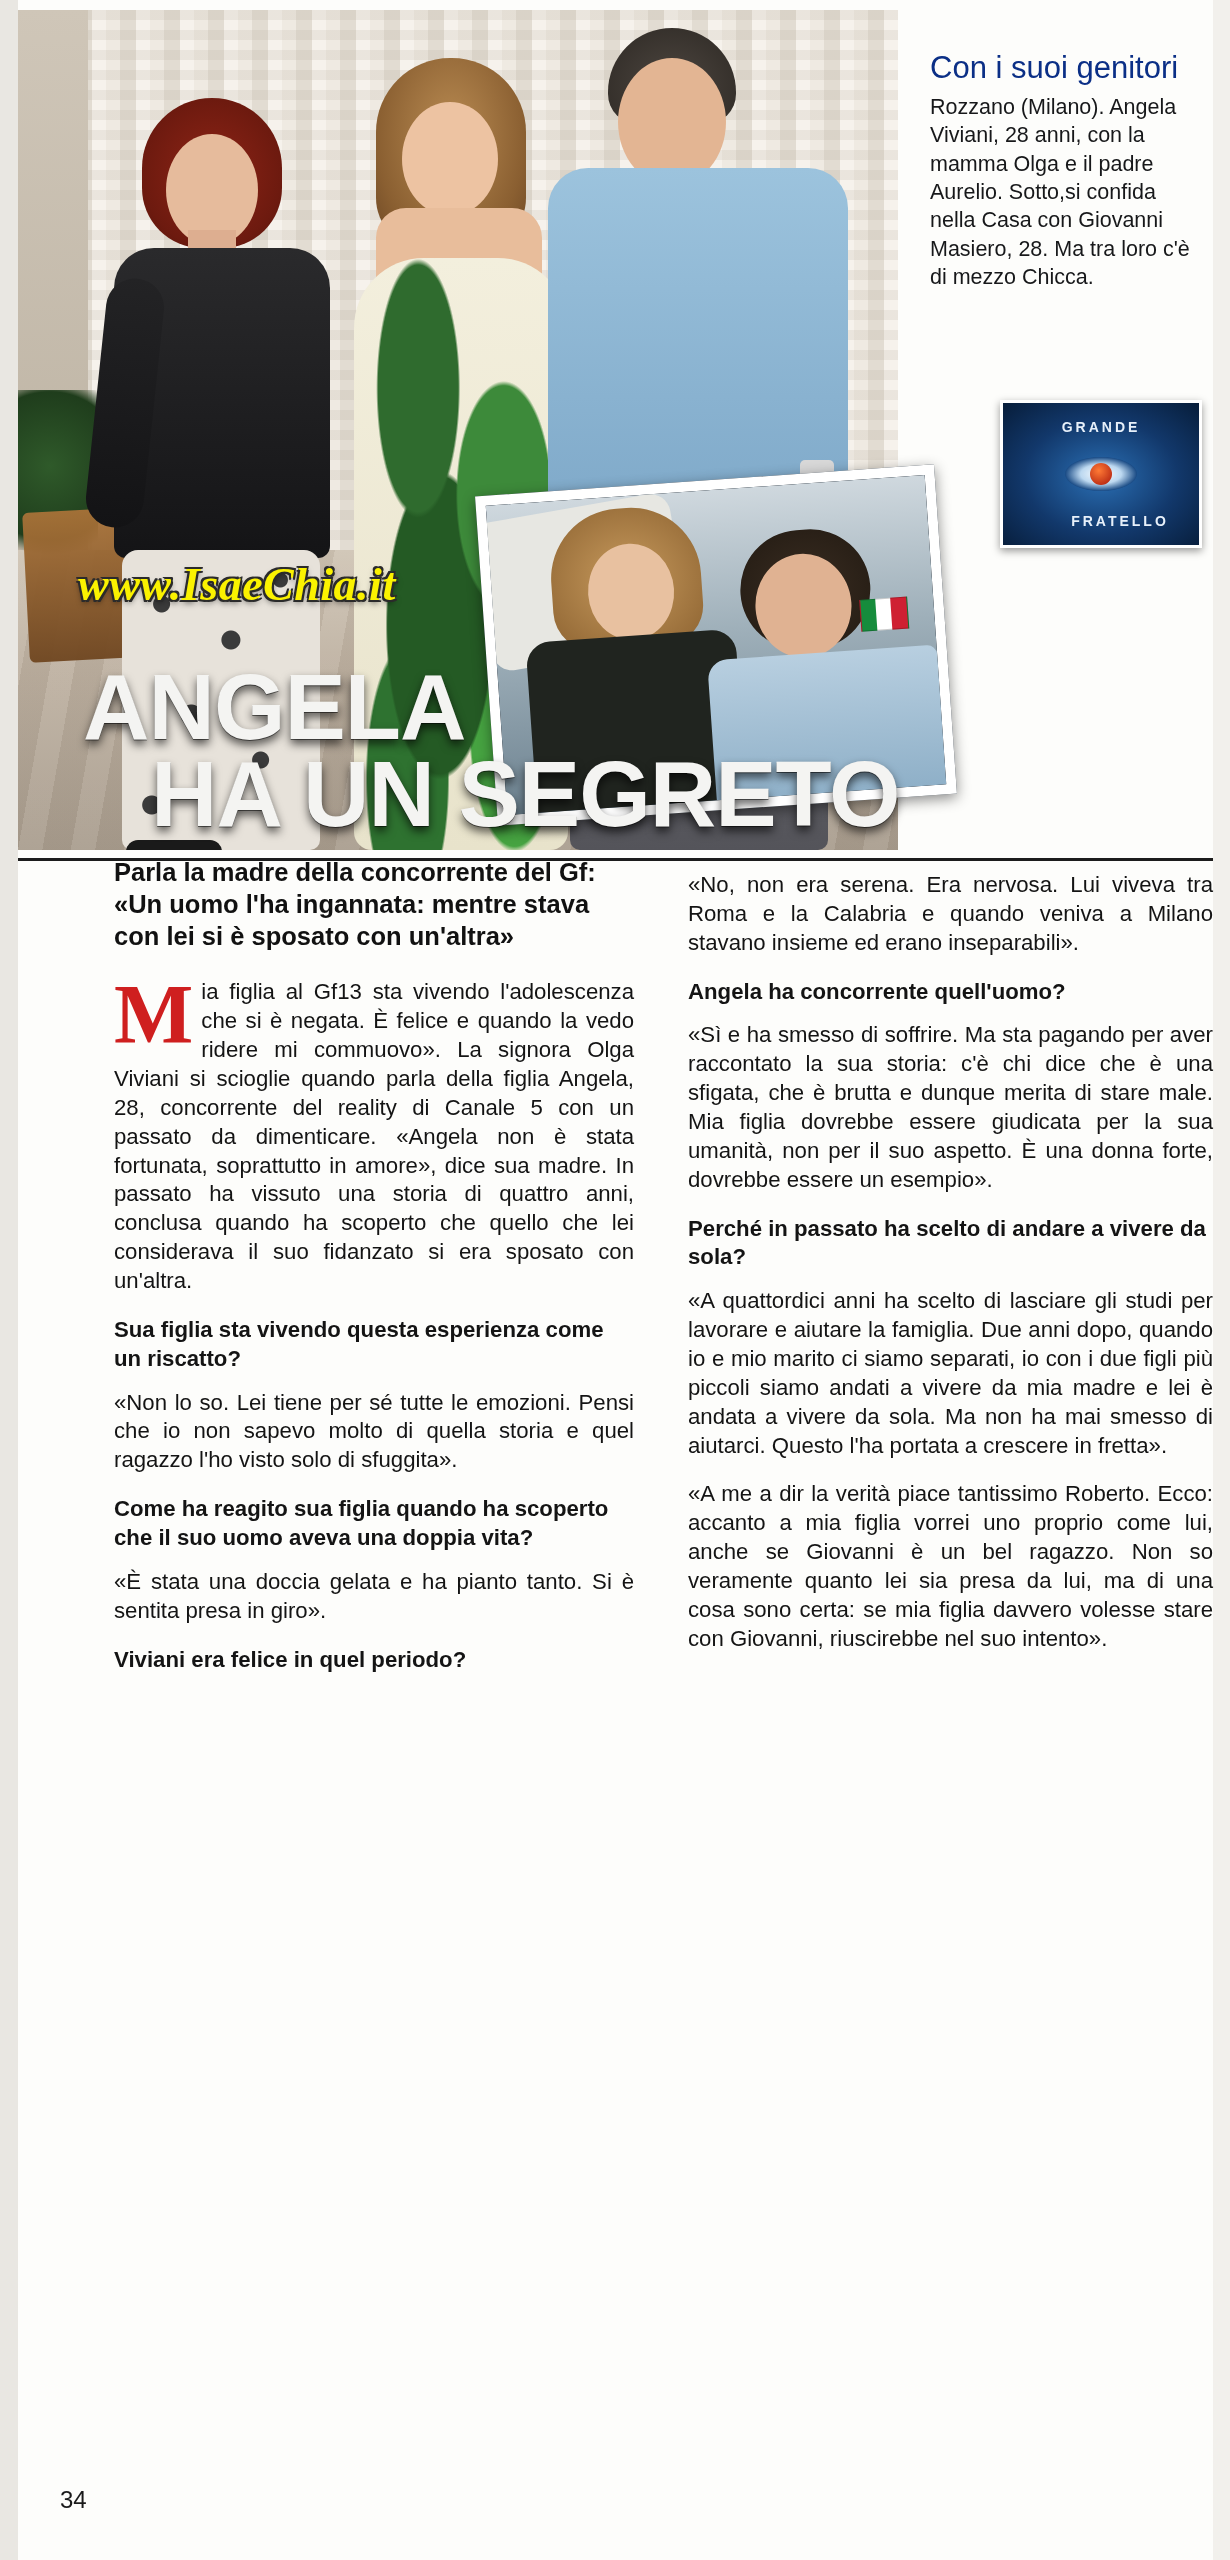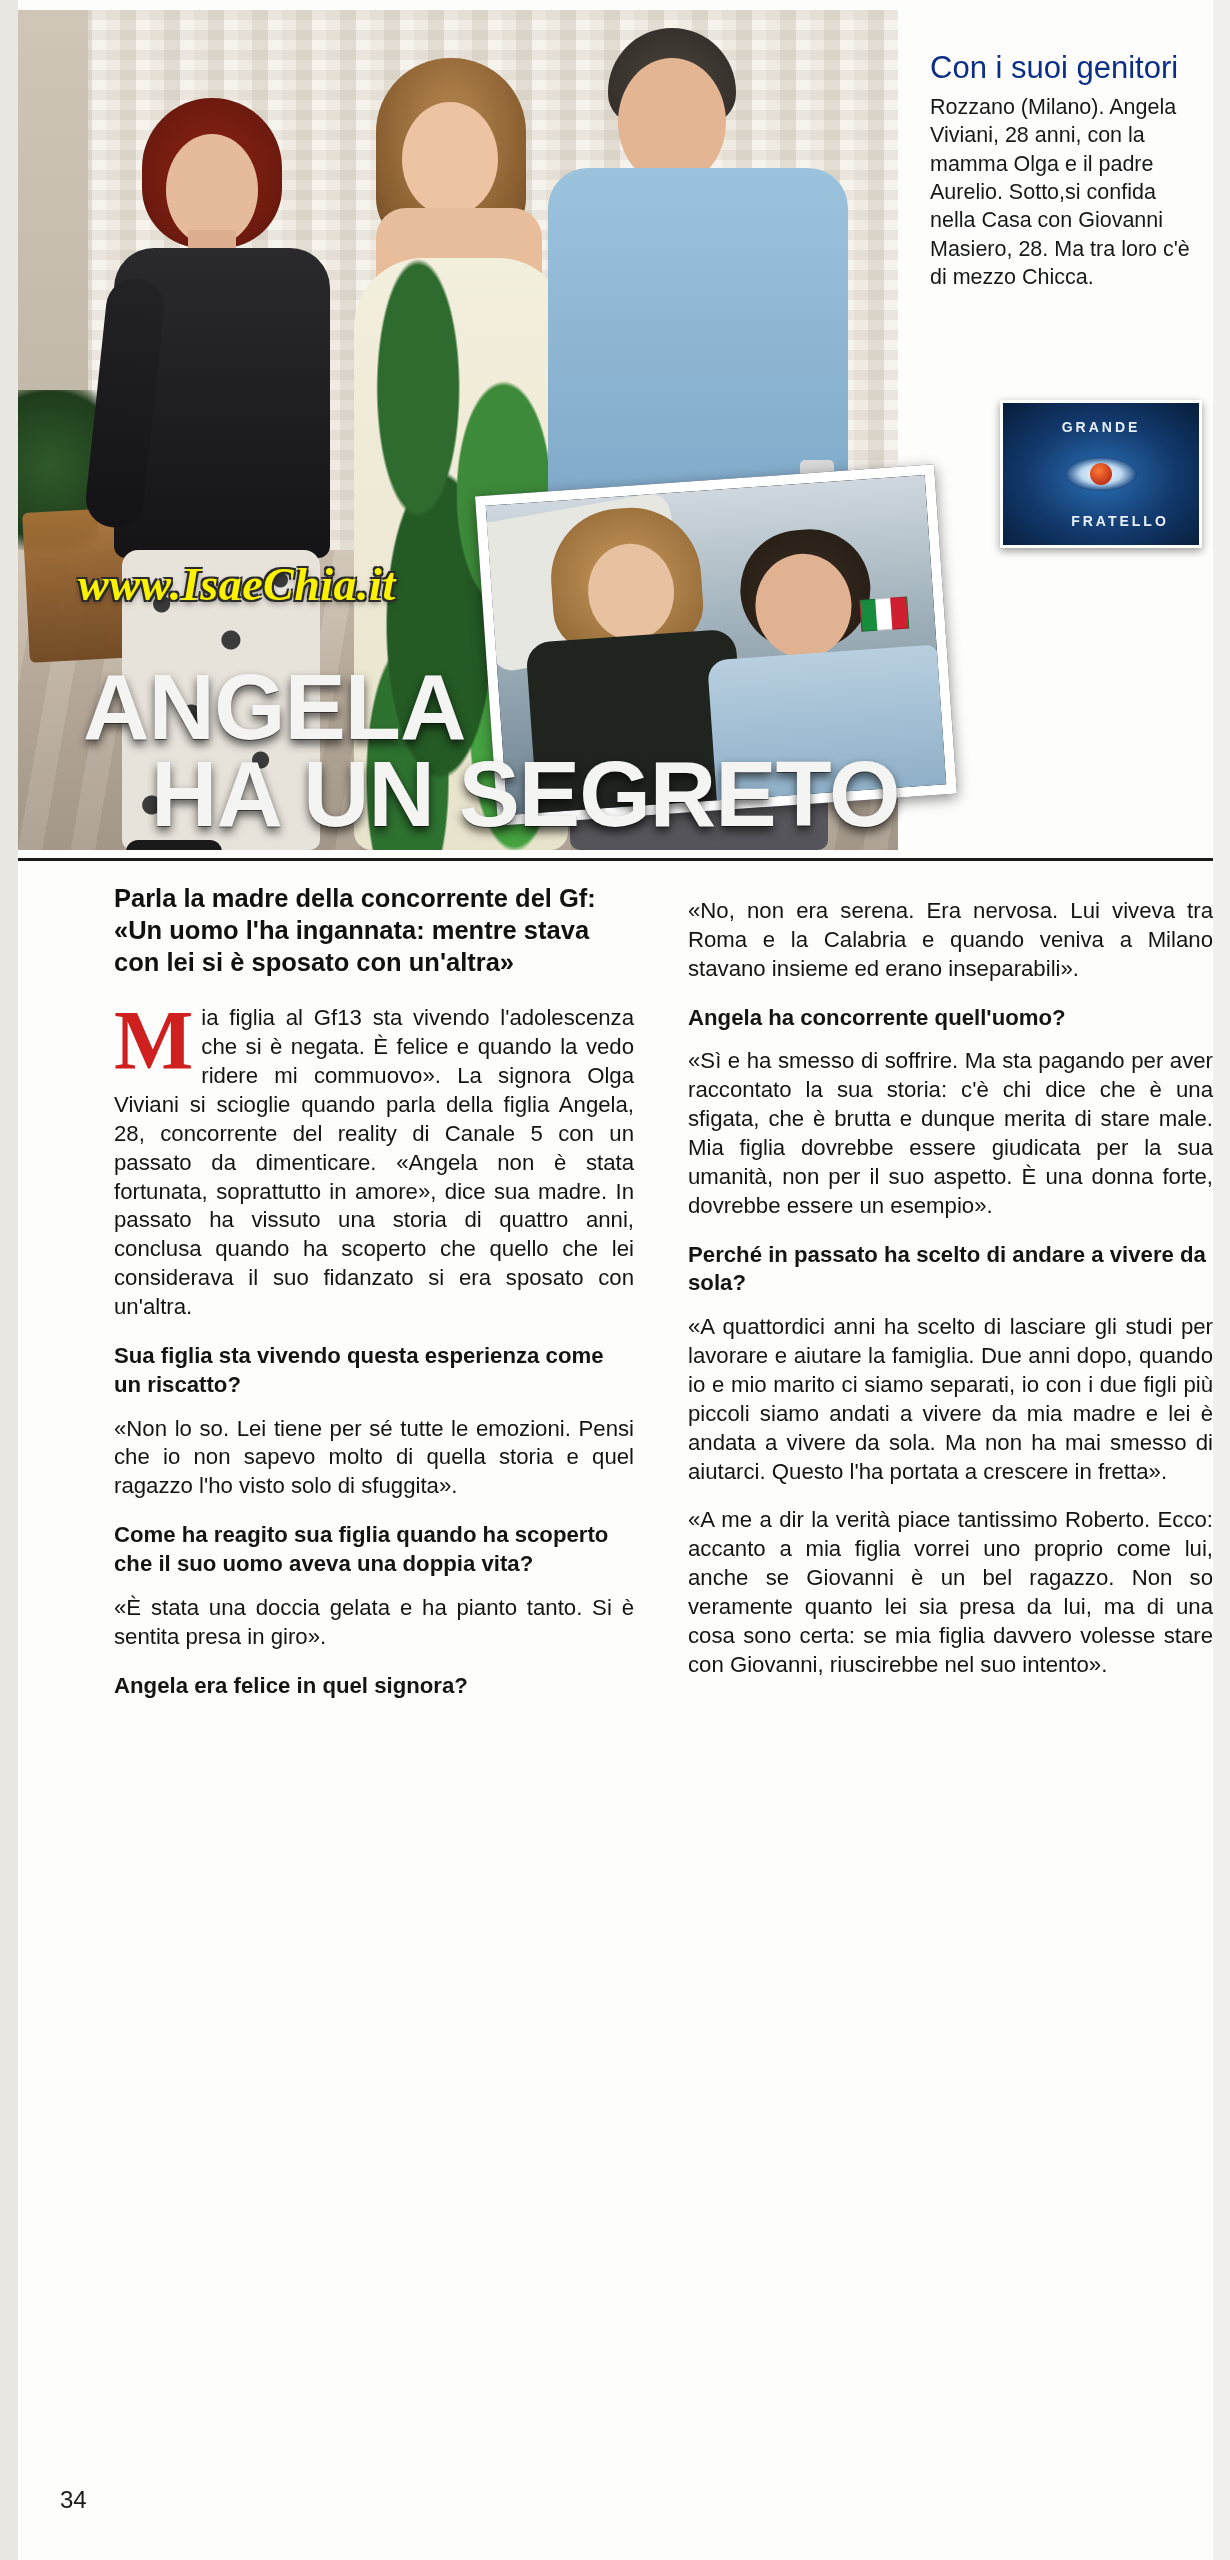--- a/index.html
+++ b/index.html
@@ -356,21 +356,21 @@
     position: absolute;
     left: 18px;
     top: 858px;
     width: 1195px;
     height: 3px;
     background: #1c1c1c;
   }
   .article {
     position: absolute;
     left: 18px;
-    top: 882px;
+    top: 856px;
     width: 1192px;
     height: 1640px;
   }
   .col {
     position: absolute;
     top: 0;
     width: 555px;
     font-family: "Liberation Sans", sans-serif;
     font-size: 22.2px;
     line-height: 1.3;
@@ -508,21 +508,21 @@
       <p class="standfirst">Parla la madre della concorrente del Gf: «Un uomo l'ha ingannata: mentre stava con lei si è sposato con un'altra»</p>
 
       <p class="body dropcap">Mia figlia al Gf13 sta vivendo l'adolescenza che si è negata. È felice e quando la vedo ridere mi commuovo». La signora Olga Viviani si scioglie quando parla della figlia Angela, 28, concorrente del reality di Canale 5 con un passato da dimenticare. «Angela non è stata fortunata, soprattutto in amore», dice sua madre. In passato ha vissuto una storia di quattro anni, conclusa quando ha scoperto che quello che lei considerava il suo fidanzato si era sposato con un'altra.</p>
 
       <p class="q">Sua figlia sta vivendo questa esperienza come un riscatto?</p>
       <p class="body">«Non lo so. Lei tiene per sé tutte le emozioni. Pensi che io non sapevo molto di quella storia e quel ragazzo l'ho visto solo di sfuggita».</p>
 
       <p class="q">Come ha reagito sua figlia quando ha scoperto che il suo uomo aveva una doppia vita?</p>
       <p class="body">«È stata una doccia gelata e ha pianto tanto. Si è sentita presa in giro».</p>
 
-      <p class="q">Angela era felice in quel signora?</p>
+      <p class="q">Viviani era felice in quel periodo?</p>
     </div>
 
     <div class="col right">
       <p class="body">«No, non era serena. Era nervosa. Lui viveva tra Roma e la Calabria e quando veniva a Milano stavano insieme ed erano inseparabili».</p>
 
       <p class="q">Angela ha concorrente quell'uomo?</p>
       <p class="body">«Sì e ha smesso di soffrire. Ma sta pagando per aver raccontato la sua storia: c'è chi dice che è una sfigata, che è brutta e dunque merita di stare male. Mia figlia dovrebbe essere giudicata per la sua umanità, non per il suo aspetto. È una donna forte, dovrebbe essere un esempio».</p>
 
       <p class="q">Perché in passato ha scelto di andare a vivere da sola?</p>
       <p class="body">«A quattordici anni ha scelto di lasciare gli studi per lavorare e aiutare la famiglia. Due anni dopo, quando io e mio marito ci siamo separati, io con i due figli più piccoli siamo andati a vivere da mia madre e lei è andata a vivere da sola. Ma non ha mai smesso di aiutarci. Questo l'ha portata a crescere in fretta».</p>

